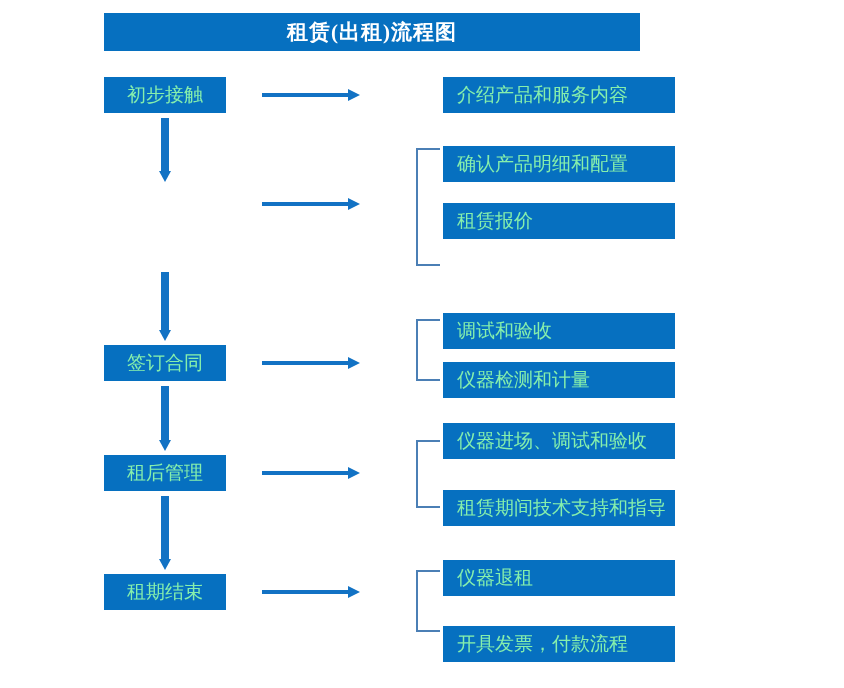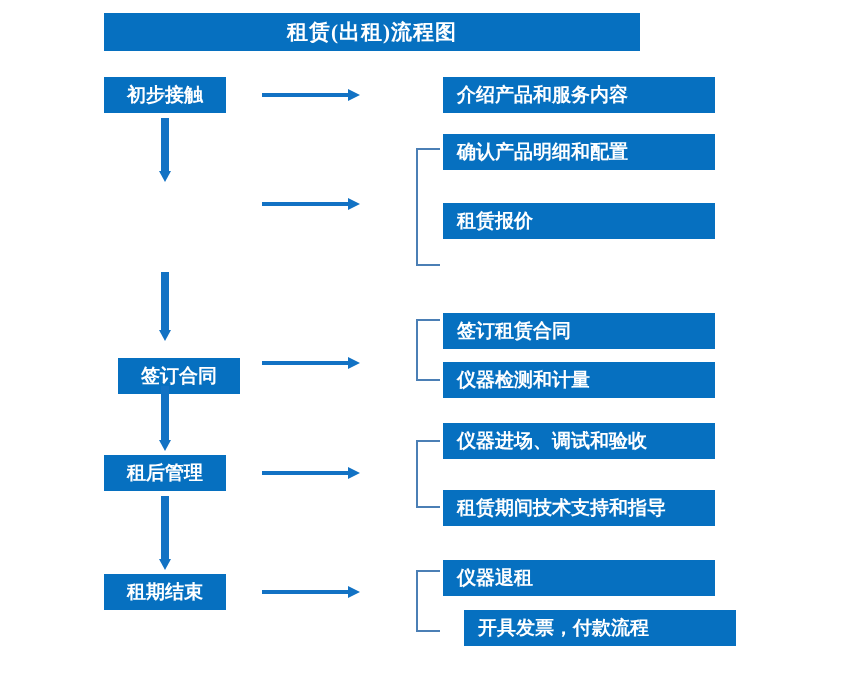--- a/index.html
+++ b/index.html
@@ -32,36 +32,36 @@
     display: flex;
     align-items: center;
     justify-content: center;
     letter-spacing: 1px;
   }
 
   
   .box {
     position: absolute;
     background: #0670C0;
-    color: #ffffff;
-    font-weight: bold;
+    color: #86efac;
+    font-weight: normal;
     display: flex;
     align-items: center;
     box-sizing: border-box;
   }
   .box-left {
     left: 104px;
     width: 122px;
     height: 36px;
     font-size: 19px;
     justify-content: center;
   }
   .box-right {
     left: 443px;
-    width: 272px;
+    width: 232px;
     height: 36px;
     font-size: 19px;
     justify-content: flex-start;
     padding-left: 14px;
   }
 
   
   .v-arrow {
     position: absolute;
     left: 159px;
@@ -129,21 +129,21 @@
   .bracket .arm-bottom { bottom: 0; }
 </style>
 </head>
 <body>
 
 <div id="canvas">
 
   <div class="title-bar">租赁(出租)流程图</div>
 
   <div class="box box-left" style="top:77px;">初步接触</div>
-  <div class="box box-left" style="top:358px;margin-left:14px;">签订合同</div>
+  <div class="box box-left" style="top:345px;">签订合同</div>
   <div class="box box-left" style="top:455px;">租后管理</div>
   <div class="box box-left" style="top:574px;">租期结束</div>
 
   <div class="v-arrow" style="top:118px; height:64px;">
     <div class="shaft" style="height:53px;"></div>
     <div class="head" style="top:53px;"></div>
   </div>
   <div class="v-arrow" style="top:272px; height:69px;">
     <div class="shaft" style="height:58px;"></div>
     <div class="head" style="top:58px;"></div>
@@ -189,22 +189,22 @@
   <div class="bracket" style="top:440px; height:68px;">
     <div class="arm arm-top"></div>
     <div class="arm arm-bottom"></div>
   </div>
   <div class="bracket" style="top:570px; height:62px;">
     <div class="arm arm-top"></div>
     <div class="arm arm-bottom"></div>
   </div>
 
   <div class="box box-right" style="top:77px;">介绍产品和服务内容</div>
-  <div class="box box-right" style="top:134px;">确认产品明细和配置</div>
+  <div class="box box-right" style="top:146px;">确认产品明细和配置</div>
   <div class="box box-right" style="top:187px;margin-top:16px;">租赁报价</div>
-  <div class="box box-right" style="top:313px;">签订租赁合同</div>
+  <div class="box box-right" style="top:313px;">调试和验收</div>
   <div class="box box-right" style="top:362px;">仪器检测和计量</div>
   <div class="box box-right" style="top:423px;">仪器进场、调试和验收</div>
   <div class="box box-right" style="top:560px;">仪器退租</div>
   <div class="box box-right" style="top:490px;">租赁期间技术支持和指导</div>
-  <div class="box box-right" style="top:610px;margin-left:21px;">开具发票，付款流程</div>
+  <div class="box box-right" style="top:626px;">开具发票，付款流程</div>
 
 </div>
 
 </body></html>

